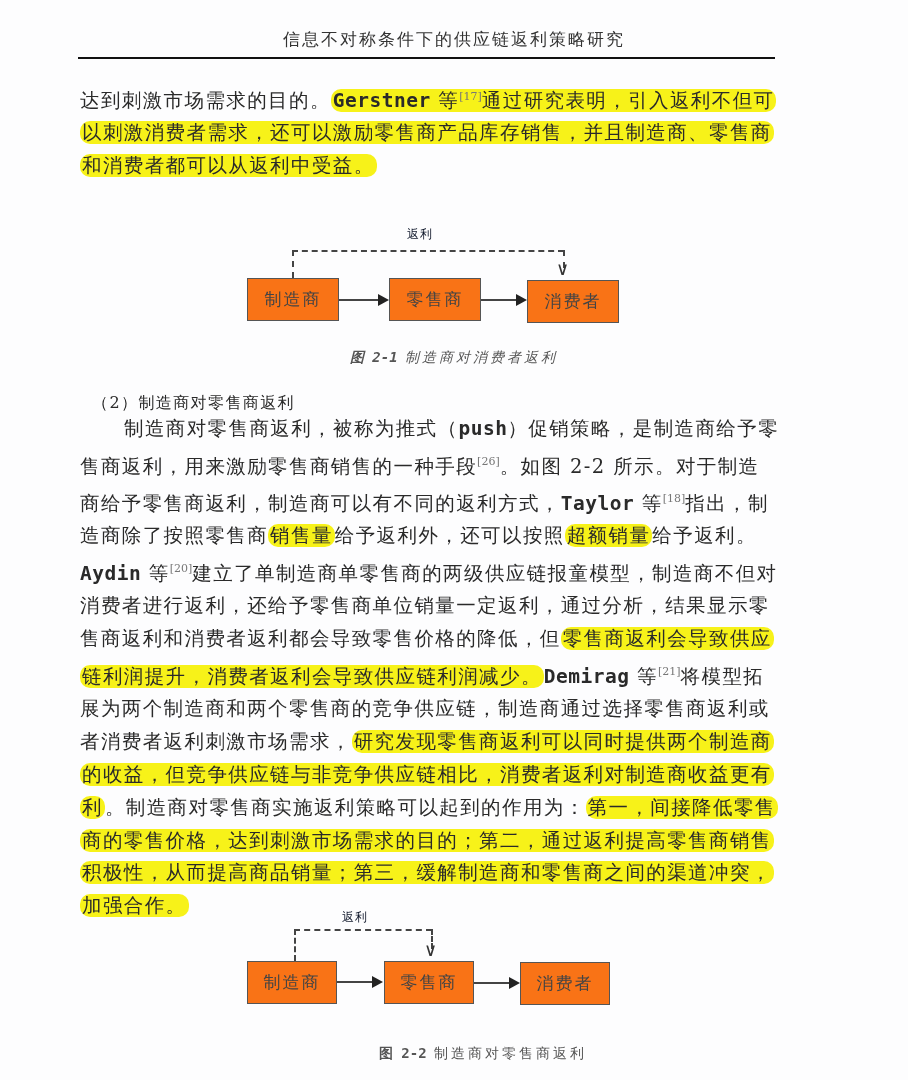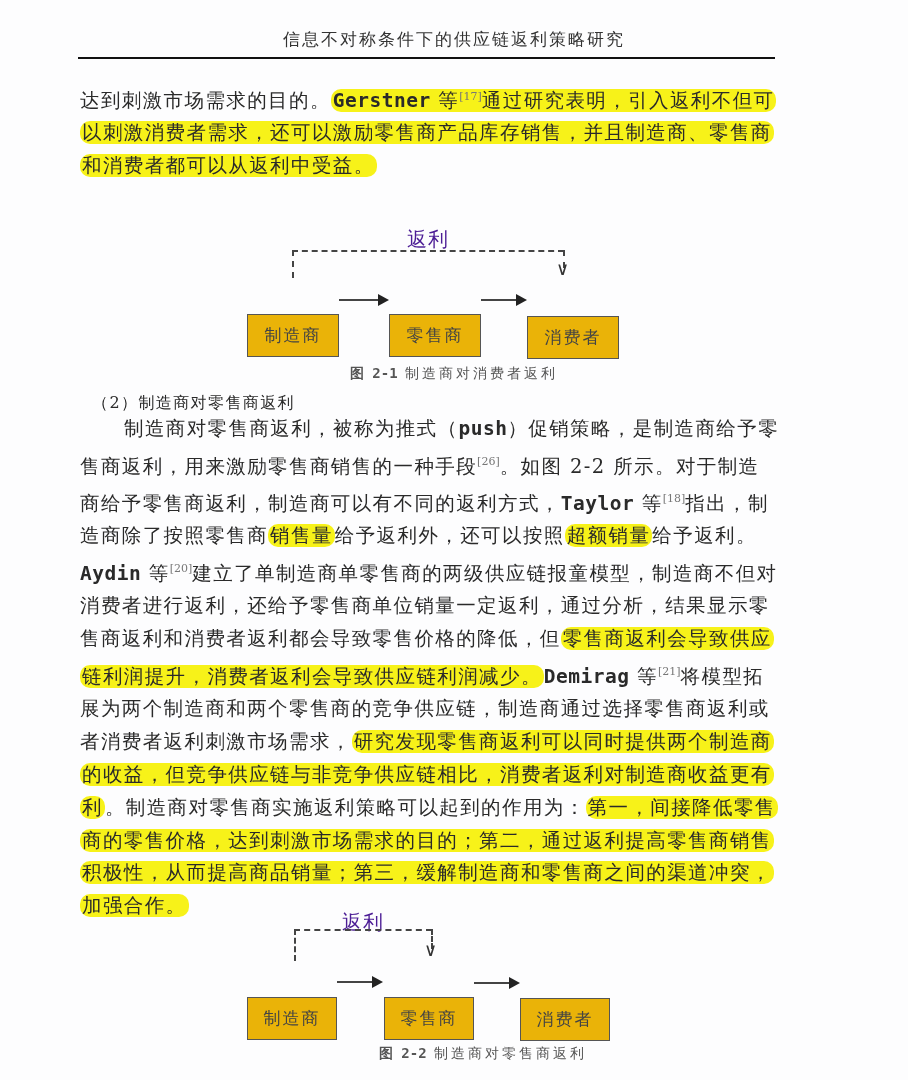--- a/index.html
+++ b/index.html
@@ -31,34 +31,34 @@
     -webkit-box-decoration-break: clone;
   }
   .latin { font-family: "DejaVu Sans Mono", "Liberation Mono", monospace; font-weight: bold; letter-spacing: 0.5px; margin-top: 6px; }
   .ref { font-size: 11px; vertical-align: super; color: #777; letter-spacing: 0; }
   .indent { display: inline-block; width: 44px; }
   .subheading {
     position: absolute; left: 92px; top: 393px; font-size: 16px; letter-spacing: 1.4px;
   }
   .figure { position: absolute; left: 0; width: 908px; }
   .box {
-    position: absolute; border: 1.5px solid #555; background: #eab308;
+    position: absolute; border: 1.5px solid #555; background: #f97316;
     display: flex; align-items: center; justify-content: center;
-    font-size: 17px; color: #444; letter-spacing: 2px; margin-top: 36px;
+    font-size: 17px; color: #444; letter-spacing: 2px;
   }
   .arrow-line { position: absolute; height: 1.5px; background: #444; }
   .arrow-head {
     position: absolute; width: 0; height: 0;
     border-top: 6px solid transparent; border-bottom: 6px solid transparent;
     border-left: 11px solid #222;
   }
   .dash-h { position: absolute; border-top: 2px dashed #444; height: 0; }
   .dash-v { position: absolute; border-left: 2px dashed #444; width: 0; }
   .open-arrow { position: absolute; font-size: 18px; color: #333; font-family: "DejaVu Sans", sans-serif; }
-  .fig-label { position: absolute; font-size: 20px; color: #4c1d95; letter-spacing: 1px; }
+  .fig-label { position: absolute; font-size: 12px; color: #0f172a; letter-spacing: 1px; }
   .caption {
     position: absolute; left: 0; width: 908px; text-align: center;
     font-size: 14px; color: #555; letter-spacing: 3px;
   }
   .caption b { font-family: "DejaVu Sans Mono", monospace; letter-spacing: 0; }
 </style>
 </head>
 <body>
 
 <div class="running-header">信息不对称条件下的供应链返利策略研究</div>
@@ -76,21 +76,21 @@
   <div class="open-arrow" style="left:556px; top:258px;">∨</div>
 
   <div class="box" style="left:247px; top:278px; width:90px; height:41px;">制造商</div>
   <div class="arrow-line" style="left:339px; top:299px; width:40px;"></div>
   <div class="arrow-head" style="left:378px; top:294px;"></div>
   <div class="box" style="left:389px; top:278px; width:90px; height:41px;">零售商</div>
   <div class="arrow-line" style="left:481px; top:299px; width:36px;"></div>
   <div class="arrow-head" style="left:516px; top:294px;"></div>
   <div class="box" style="left:527px; top:280px; width:90px; height:41px;">消费者</div>
 </div>
-<div class="caption" style="top:365px;">
+<div class="caption" style="top:349px;font-style:italic;">
   <b>图 2-1</b> <span>制造商对消费者返利</span>
 </div>
 
 <div class="subheading">（2）制造商对零售商返利</div>
 
 <p class="para" style="top:413px;">
   <span class="indent"></span><span>制造商对零售商返利，被称为推式（</span><span class="latin">push</span><span>）促销策略，是制造商给予零售商返利，用来激励零售商销售的一种手段</span><span class="ref">[26]</span><span>。如图 2-2 所示。对于制造商给予零售商返利，制造商可以有不同的返利方式，</span><span class="latin">Taylor</span><span> 等</span><span class="ref">[18]</span><span>指出，制造商除了按照零售商</span><span class="hl">销售量</span><span>给予返利外，还可以按照</span><span class="hl">超额销量</span><span>给予返利。</span><span class="latin">Aydin</span><span> 等</span><span class="ref">[20]</span><span>建立了单制造商单零售商的两级供应链报童模型，制造商不但对消费者进行返利，还给予零售商单位销量一定返利，通过分析，结果显示零售商返利和消费者返利都会导致零售价格的降低，但</span><span class="hl">零售商返利会导致供应链利润提升，消费者返利会导致供应链利润减少。</span><span class="latin">Demirag</span><span> 等</span><span class="ref">[21]</span><span>将模型拓展为两个制造商和两个零售商的竞争供应链，制造商通过选择零售商返利或者消费者返利刺激市场需求，</span><span class="hl">研究发现零售商返利可以同时提供两个制造商的收益，但竞争供应链与非竞争供应链相比，消费者返利对制造商收益更有利</span><span>。制造商对零售商实施返利策略可以起到的作用为：</span><span class="hl">第一，间接降低零售商的零售价格，达到刺激市场需求的目的；第二，通过返利提高零售商销售积极性，从而提高商品销量；第三，缓解制造商和零售商之间的渠道冲突，加强合作。</span>
 </p>
 
 <div class="figure" style="top:0;">

